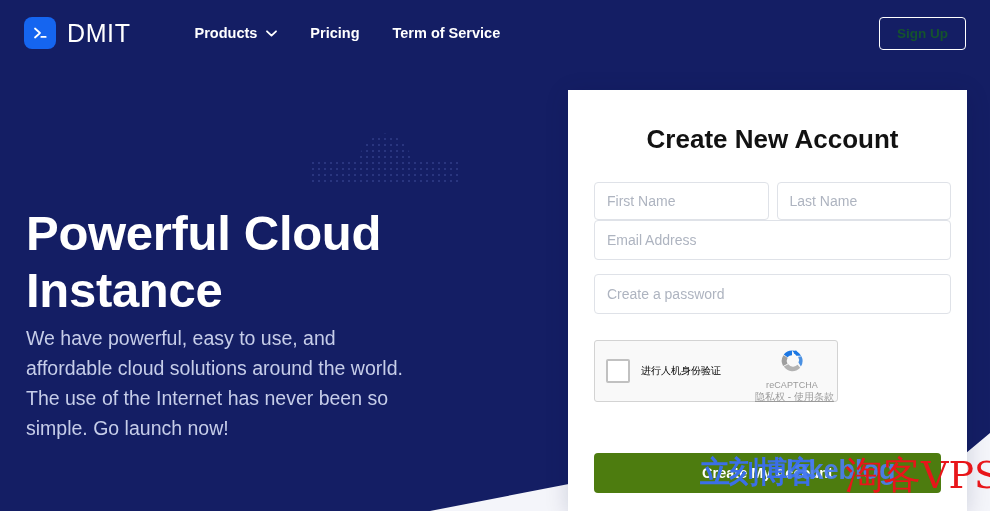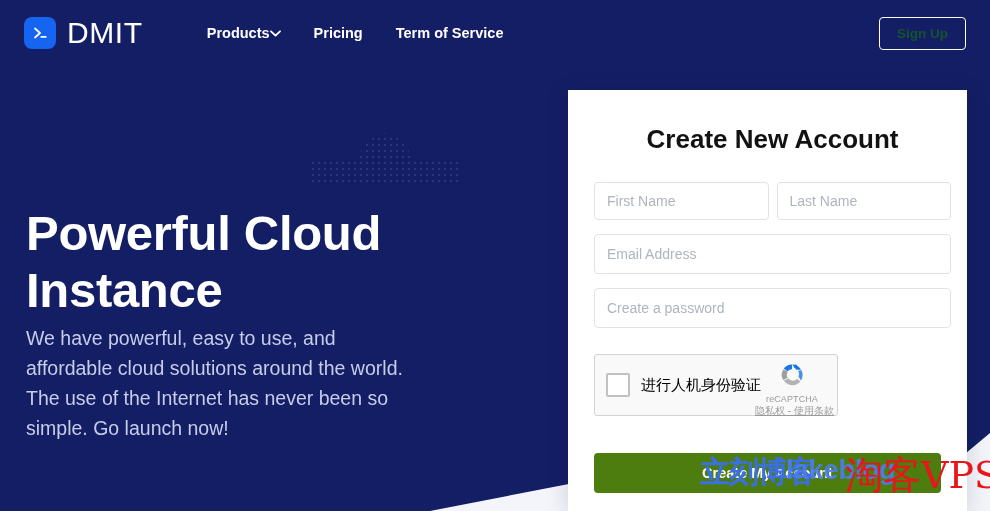--- a/index.html
+++ b/index.html
@@ -62,38 +62,38 @@
   }
   .brand { display: flex; align-items: center; gap: 11px; }
   .logo-tile {
     width: 32px; height: 32px;
     border-radius: 8px;
     background: #1565f0;
     display: flex; align-items: center; justify-content: center;
   }
   .brand-name {
     color: #ffffff;
-    font-size: 30px;
+    font-size: 25px;
     letter-spacing: .6px;
     font-weight: 400;
     text-align: right;
   }
   .nav-links {
     display: flex;
     align-items: center;
     gap: 33px;
     margin-left: 64px;
   }
   .nav-link {
     color: #ffffff;
     font-size: 14.5px;
     font-weight: bold;
     display: flex;
     align-items: center;
-    gap: 0;
+    gap: 9px;
     cursor: pointer;
     white-space: nowrap;
   }
   .chev { display: inline-block; line-height: 0; }
   .signup-btn {
     margin-left: auto;
     color: #14532d;
     font-size: 13.5px;
     font-weight: bold;
     border: 1.4px solid #ffffff;
@@ -135,21 +135,21 @@
     box-shadow: 0 4px 22px rgba(10,16,60,.16);
     padding: 34px 16px 0 26px;
   }
   .card-title {
     text-align: center;
     font-size: 26px;
     font-weight: bold;
     color: #121212;
     margin-bottom: 27px;
   }
-  .field-row { display: flex; gap: 8px; margin-bottom: 14px; }
+  .field-row { display: flex; gap: 8px; margin-bottom: 0; }
   .fld {
     width: 100%;
     height: 38px;
     border: 1px solid #dfe2e8;
     border-radius: 4px;
     padding: 0 12px;
     font-size: 14px;
     color: #333;
     font-family: "Liberation Sans", sans-serif;
     background: #fff;
@@ -174,21 +174,21 @@
   .rc-box {
     width: 24px; height: 24px;
     border: 2px solid #c1c1c1;
     background: #fff;
     border-radius: 2px;
     flex: 0 0 auto;
     cursor: pointer;
   }
   .rc-label {
     margin-left: 11px;
-    font-size: 15px;
+    font-size: 10px;
     color: #000;
     white-space: nowrap;
   }
   .rc-brand {
     position: absolute;
     right: 8px; top: 6px;
     width: 74px;
     text-align: center;
   }
   .rc-logo { display: block; margin: 0 auto; }

